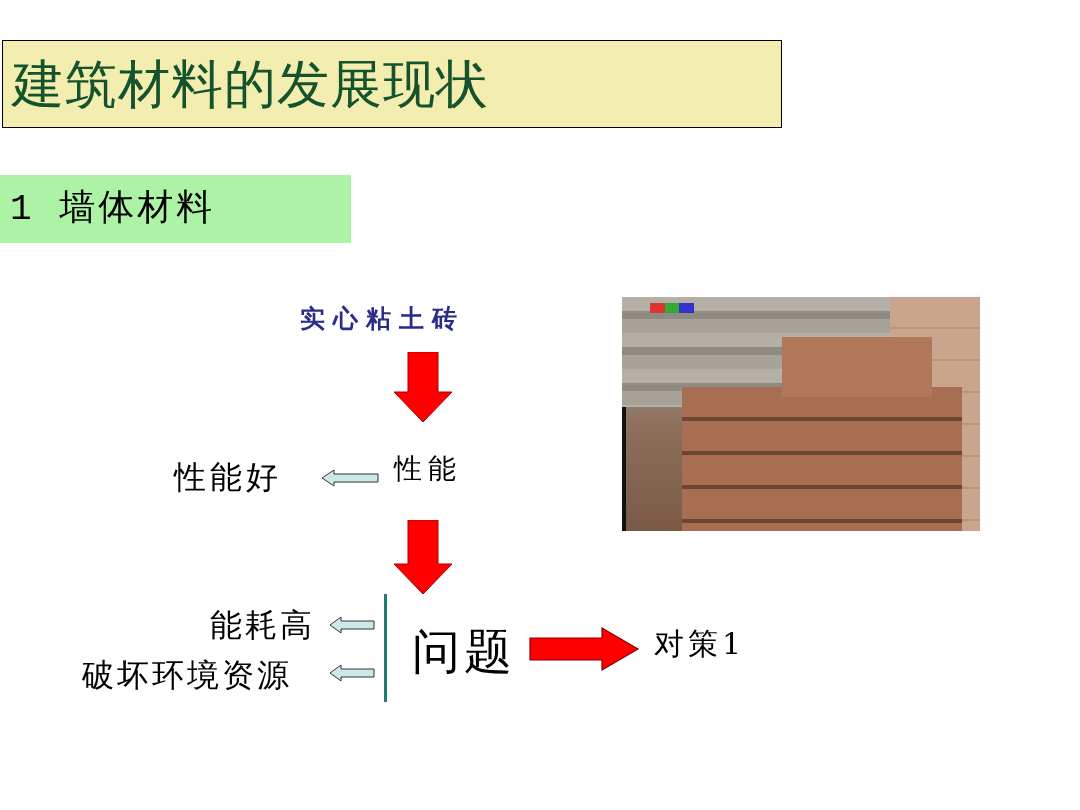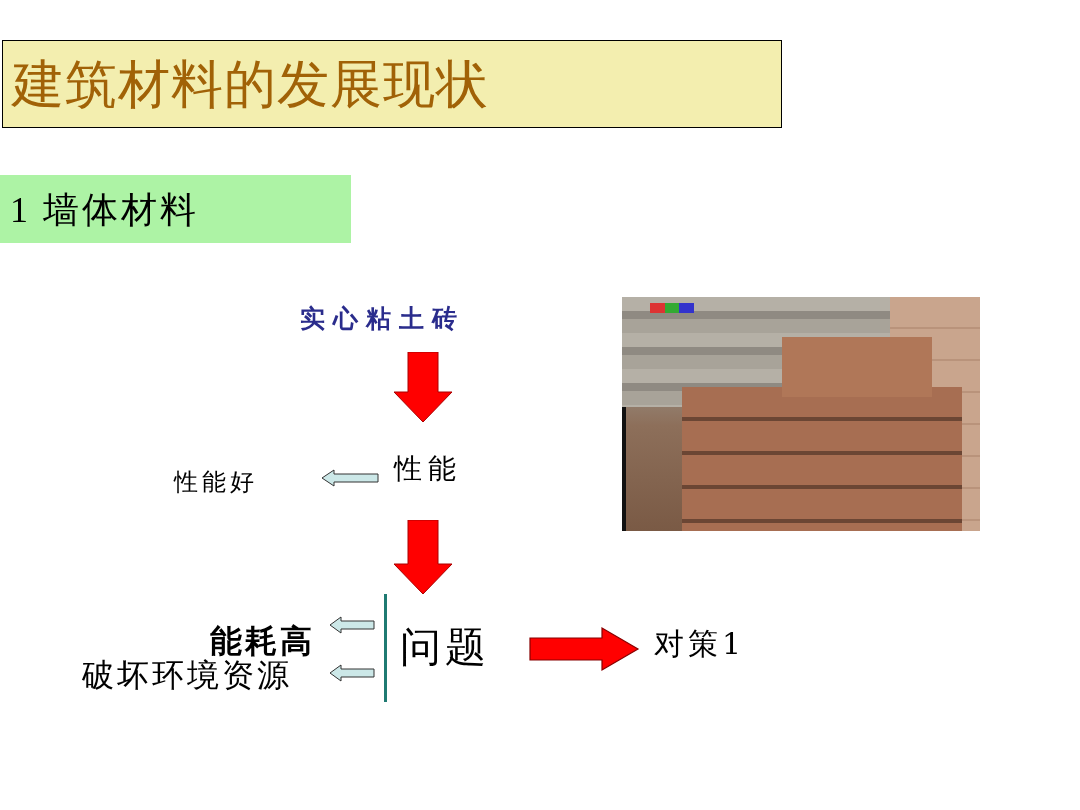--- a/index.html
+++ b/index.html
@@ -1,21 +1,21 @@
 <!DOCTYPE html>
 <html><head>
 <meta charset="utf-8">
 <style>
   html,body{margin:0;padding:0;}
   body{width:1080px;height:810px;background:#fff;position:relative;overflow:hidden;font-family:"DejaVu Sans",sans-serif;}
   .abs{position:absolute;}
   .title-box{left:2px;top:40px;width:780px;height:88px;background:#f3eeaf;border:1.5px solid #000;box-sizing:border-box;}
-  .title-text{left:12px;top:48px;font-size:52px;color:#a16207;letter-spacing:1px;line-height:72px;font-family:"DejaVu Sans",sans-serif;}
+  .title-text{left:12px;top:48px;font-size:52px;color:#14532d;letter-spacing:1px;line-height:72px;font-family:"DejaVu Sans",sans-serif;}
   .sub-box{left:0;top:175px;width:351px;height:68px;background:#adf3a5;}
-  .sub-text{left:10px;top:186px;font-size:36px;color:#000;line-height:48px;letter-spacing:3px;font-family:Liberation Serif, serif;}
+  .sub-text{left:10px;top:186px;font-size:36px;color:#000;line-height:48px;letter-spacing:3px;font-family:Liberation Mono, monospace;}
   .blue{left:300px;top:302px;font-size:25px;color:#2a2c8c;letter-spacing:8px;font-family:"DejaVu Serif",serif;font-weight:bold;}
   .t-black{color:#000;font-family:"DejaVu Serif",serif;}
   .photo{left:622px;top:297px;width:358px;height:234px;background:linear-gradient(180deg,#8a8478 0%,#9a9389 30%,#8d6f5a 55%,#7a5a45 100%);overflow:hidden;}
   .vline{left:384px;top:594px;width:3px;height:108px;background:#1f7a72;}
 </style>
 </head>
 <body>
 
 <div class="abs title-box"></div>
 <div class="abs title-text">建筑材料的发展现状</div>
@@ -28,39 +28,39 @@
 <svg class="abs" style="left:392px;top:352px" width="62" height="72">
   <polygon points="16,0 46,0 46,40 60,40 31,70 2,40 16,40" fill="#ff0000" stroke="#a00" stroke-width="1"></polygon>
 </svg>
 
 <div class="abs t-black" style="left:394px;top:450px;font-size:28px;letter-spacing:6px;">性能</div>
 
 <svg class="abs" style="left:322px;top:468px" width="58" height="20">
   <polygon points="0,10 12,2 12,6 56,6 56,14 12,14 12,18" fill="#cce8e8" stroke="#333" stroke-width="1"></polygon>
 </svg>
 
-<div class="abs t-black" style="left:174px;top:456px;font-size:24px;letter-spacing:4px;margin-top:10px;">性能好</div>
+<div class="abs t-black" style="left:174px;top:456px;font-size:32px;letter-spacing:4px;">性能好</div>
 
 <svg class="abs" style="left:392px;top:520px" width="62" height="76">
   <polygon points="16,0 46,0 46,44 60,44 31,74 2,44 16,44" fill="#ff0000" stroke="#a00" stroke-width="1"></polygon>
 </svg>
 
 <div class="abs vline"></div>
 
-<div class="abs t-black" style="left:210px;top:620px;font-size:32px;letter-spacing:3px;font-weight:bold;">能耗高</div>
+<div class="abs t-black" style="left:210px;top:604px;font-size:32px;letter-spacing:3px;">能耗高</div>
 <svg class="abs" style="left:330px;top:616px" width="46" height="18">
   <polygon points="0,9 11,1 11,5 44,5 44,13 11,13 11,17" fill="#cce8e8" stroke="#333" stroke-width="1"></polygon>
 </svg>
 
 <div class="abs t-black" style="left:82px;top:654px;font-size:32px;letter-spacing:3px;">破坏环境资源</div>
 <svg class="abs" style="left:330px;top:664px" width="46" height="18">
   <polygon points="0,9 11,1 11,5 44,5 44,13 11,13 11,17" fill="#cce8e8" stroke="#333" stroke-width="1"></polygon>
 </svg>
 
-<div class="abs t-black" style="left:400px;top:620px;font-size:41px;letter-spacing:4px;">问题</div>
+<div class="abs t-black" style="left:412px;top:620px;font-size:48px;letter-spacing:4px;">问题</div>
 
 <svg class="abs" style="left:528px;top:626px" width="112" height="46">
   <polygon points="2,12 74,12 74,2 110,23 74,44 74,34 2,34" fill="#ff0000" stroke="#800" stroke-width="1.2"></polygon>
 </svg>
 
 <div class="abs t-black" style="left:654px;top:624px;font-size:30px;letter-spacing:4px;">对策1</div>
 
 <div class="abs photo">
   <div style="position:absolute;left:0;top:0;width:4px;height:100%;background:#111;"></div>
   <div style="position:absolute;left:0;top:0;right:0;height:110px;background:repeating-linear-gradient(180deg,#b5b0a6 0 14px,#8f8a82 14px 22px,#a8a399 22px 36px);"></div>

